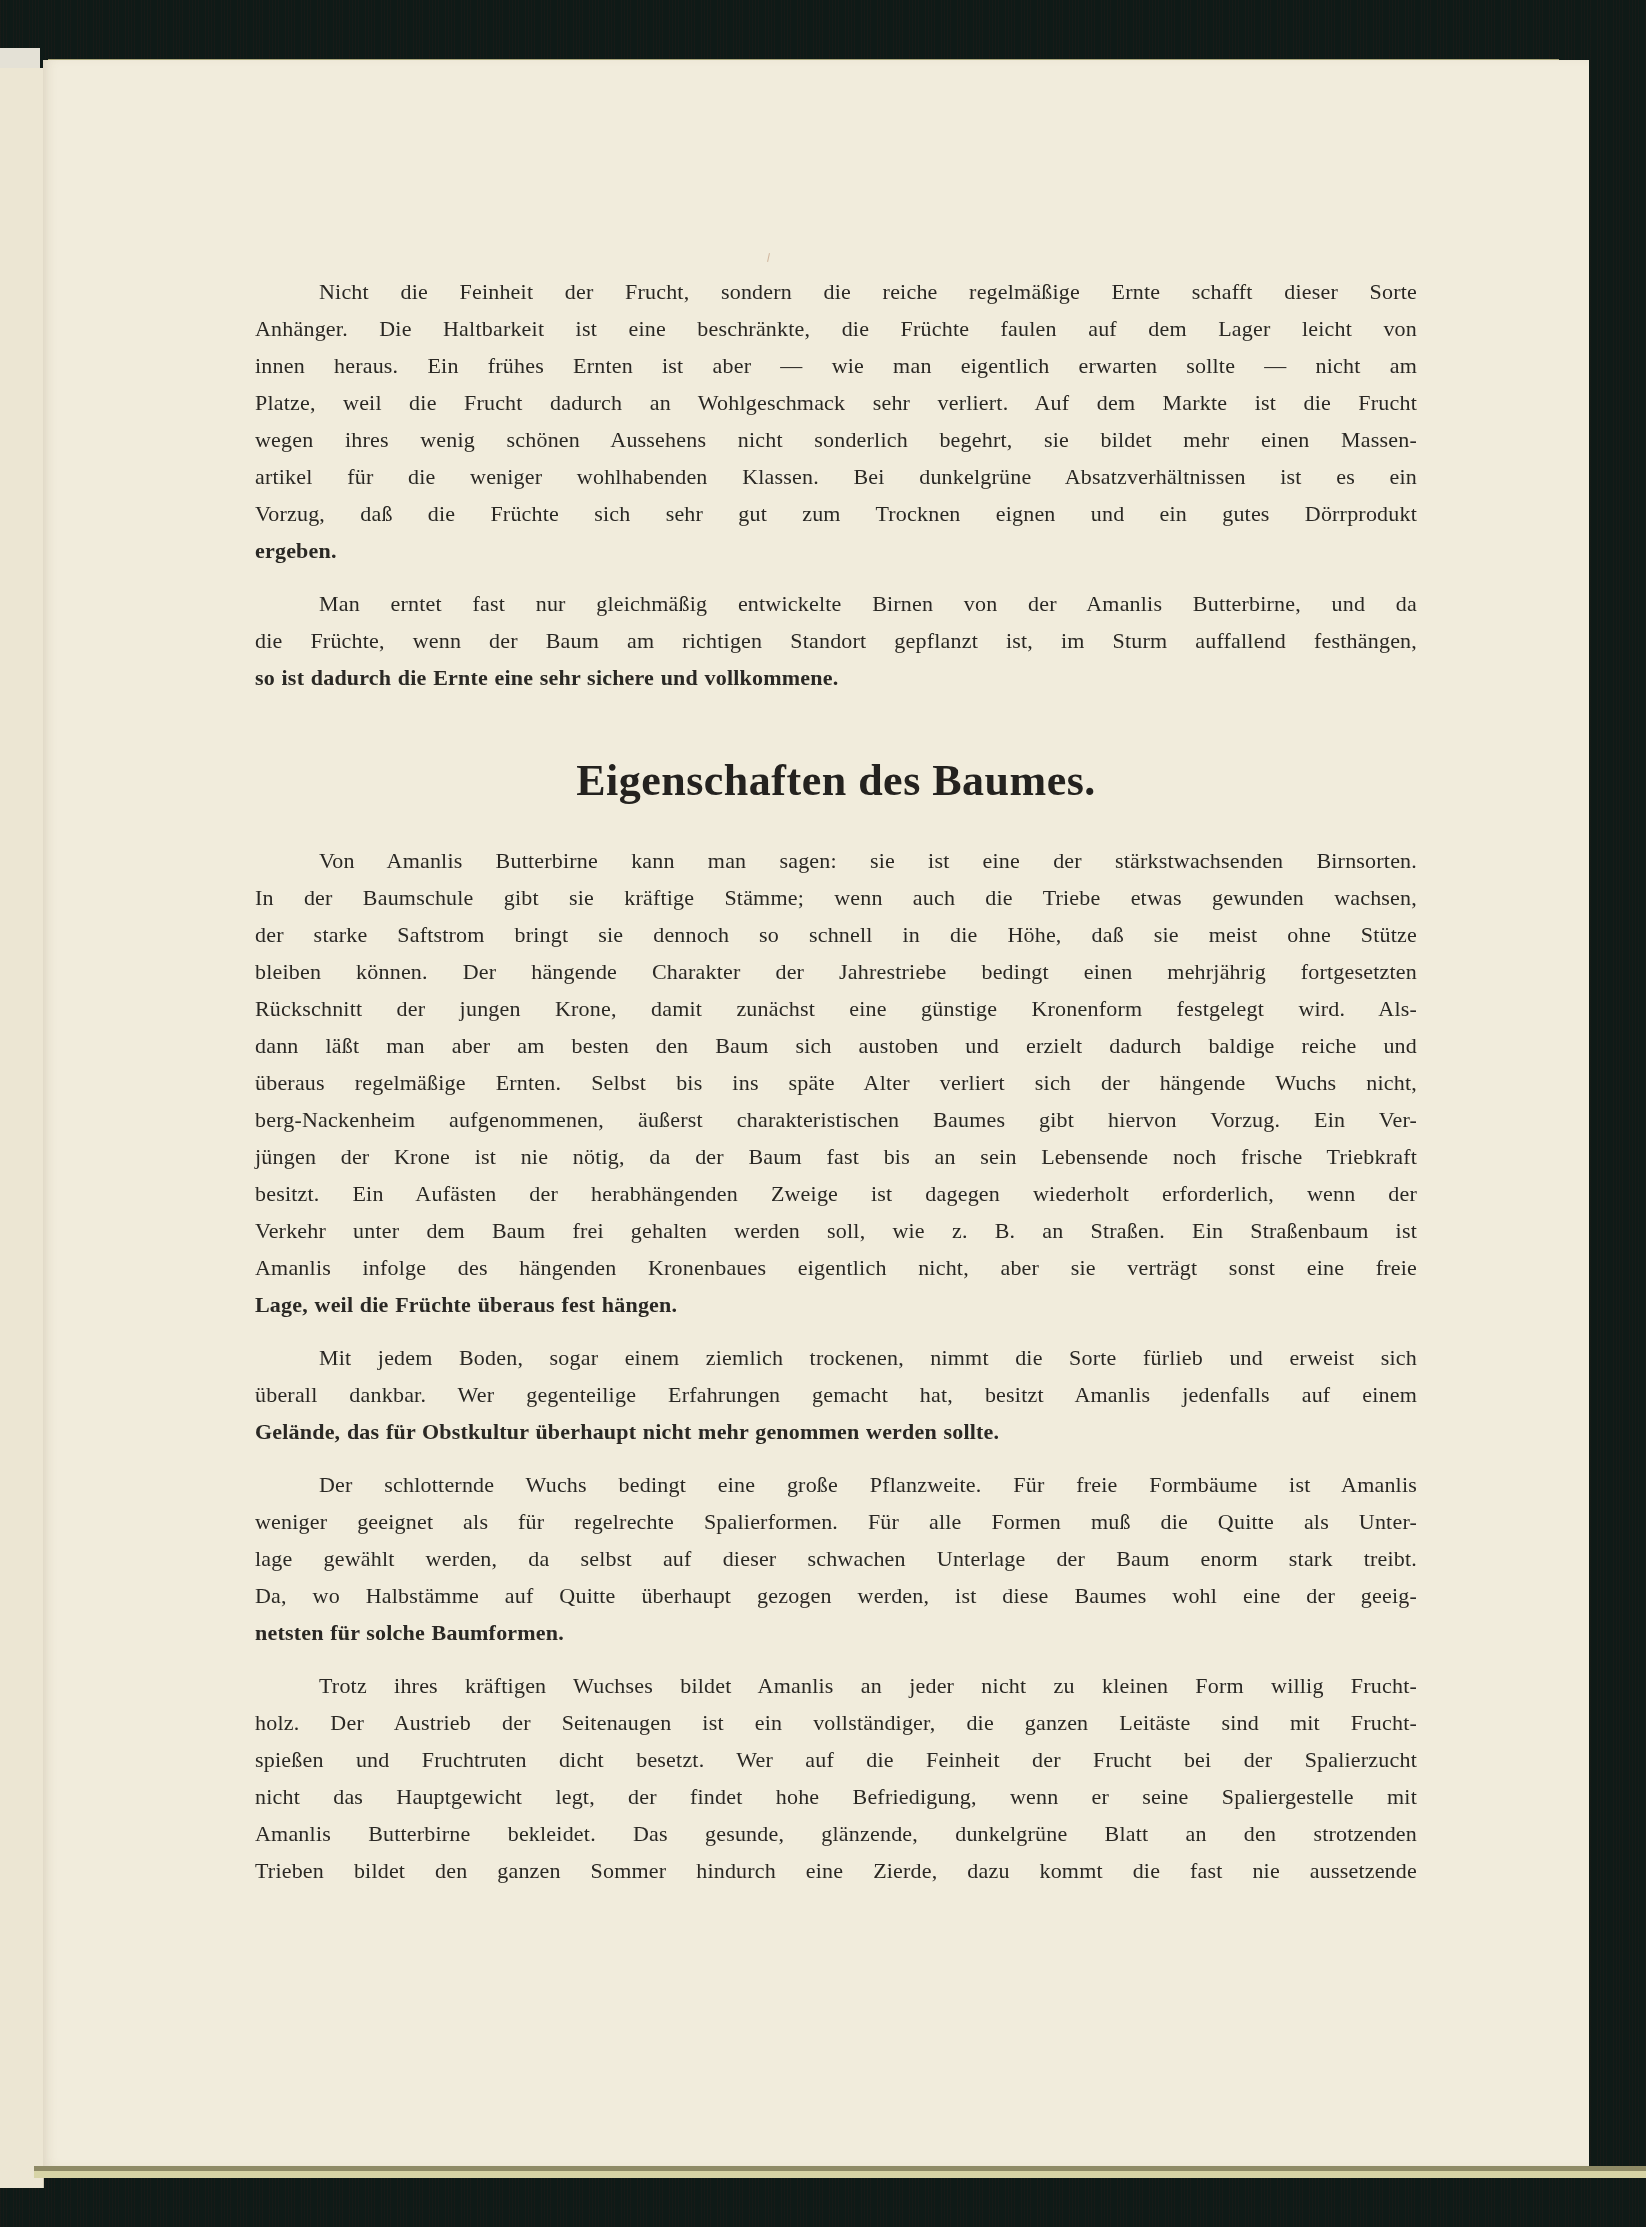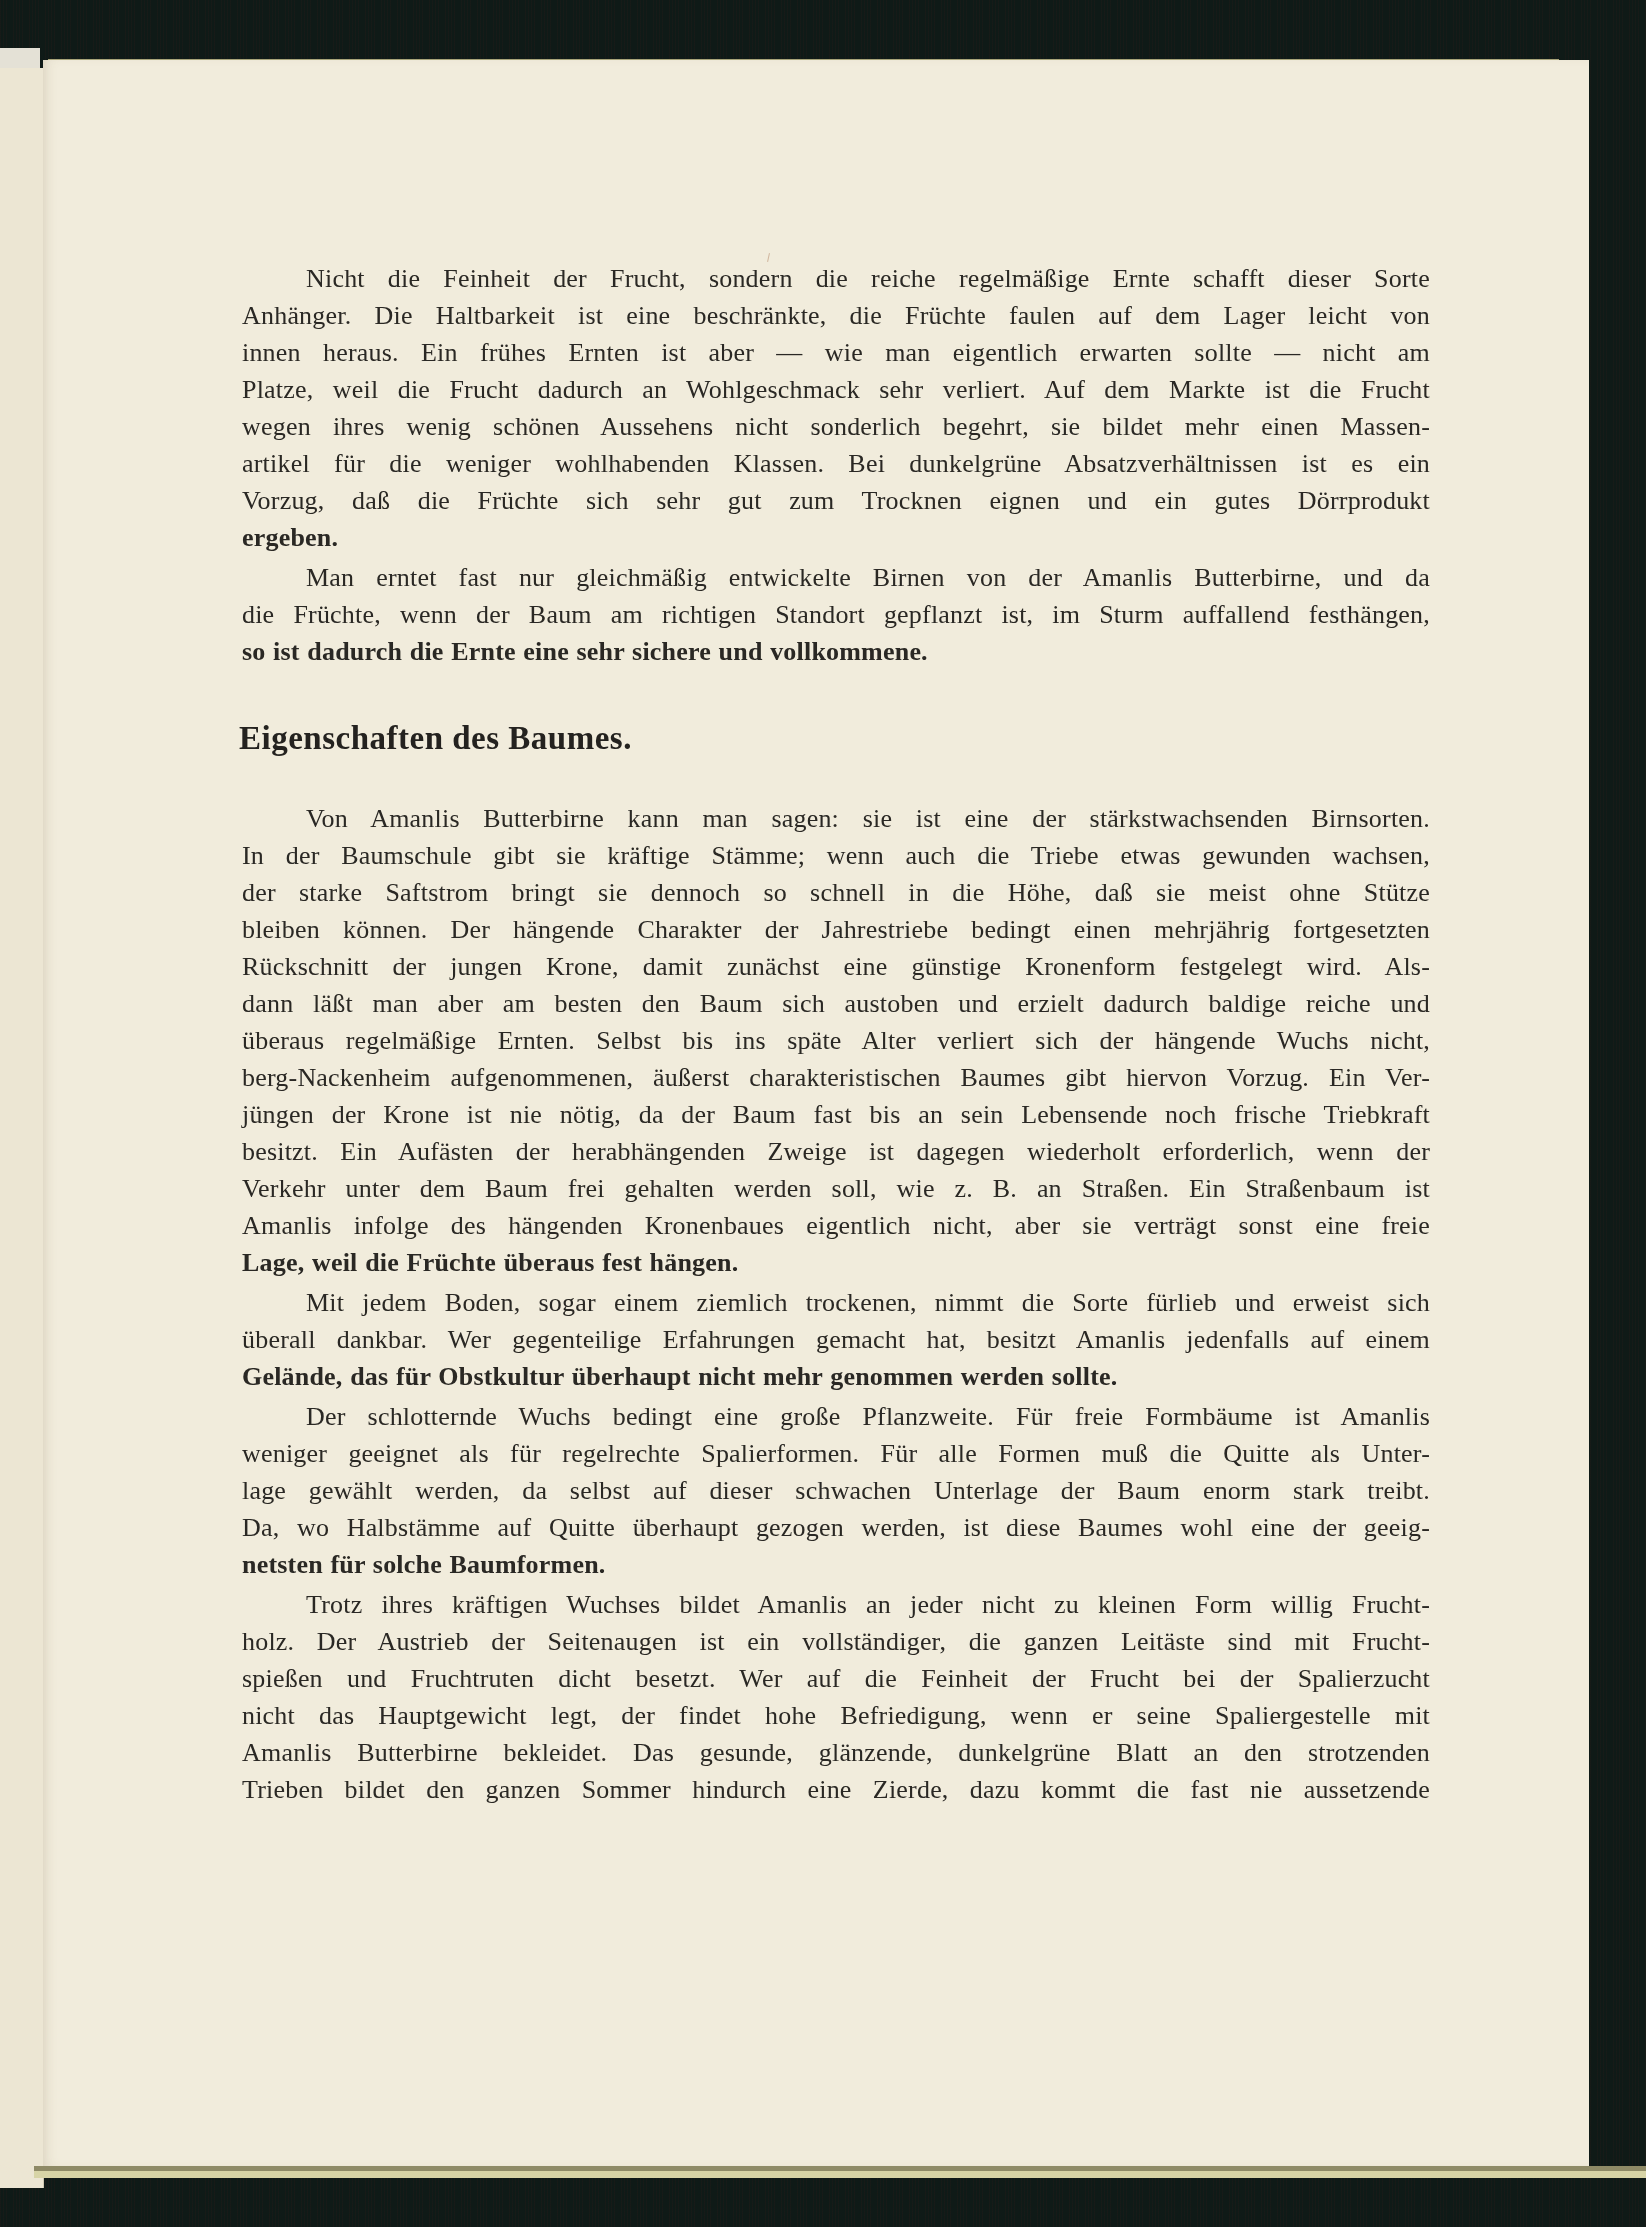--- a/index.html
+++ b/index.html
@@ -63,22 +63,22 @@
     }
     .page-inner {
       position: absolute;
       left: 196px;
       top: 197px;
       width: 1194px;
       font-family: "Liberation Serif", "DejaVu Serif", serif;
       color: #2a2824;
     }
     .para {
-      margin: 3px;
-      font-size: 26px;
+      margin: 16px;
+      font-size: 22px;
       line-height: 37px;
       text-align: justify;
       text-align-last: left;
       letter-spacing: 0.2px;
       word-spacing: 0.9px;
     }
     .para .line {
       display: block;
       text-align: justify;
       text-align-last: justify;
@@ -86,23 +86,23 @@
       overflow: visible;
     }
     .para .line.last {
       text-align-last: left;
       font-weight: bold;
     }
     .indent {
       padding-left: 64px;
     }
     .heading {
-      margin: 48px 0 41px 0;
-      text-align: left;
-      font-size: 33px;
+      margin: 64px 0 41px 0;
+      text-align: center;
+      font-size: 44px;
       line-height: 41px;
       letter-spacing: 0.5px;
       color: #24221f;
     }
     .smudge {
       position: absolute;
       width: 1.4px;
       height: 9.2px;
       background: #b08060;
       opacity: 0.5;

